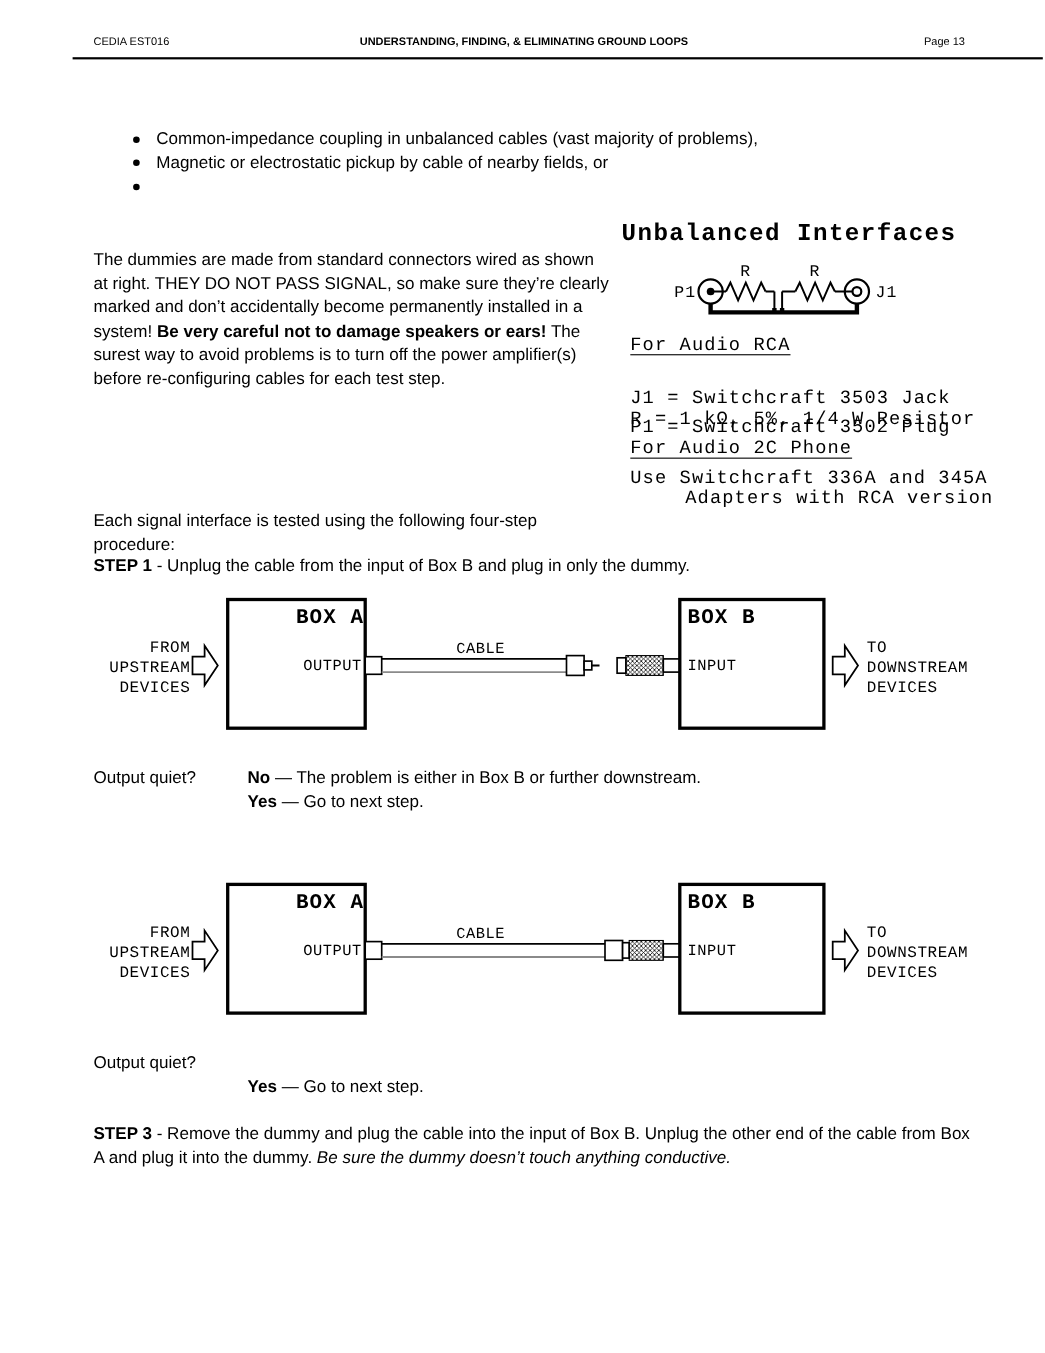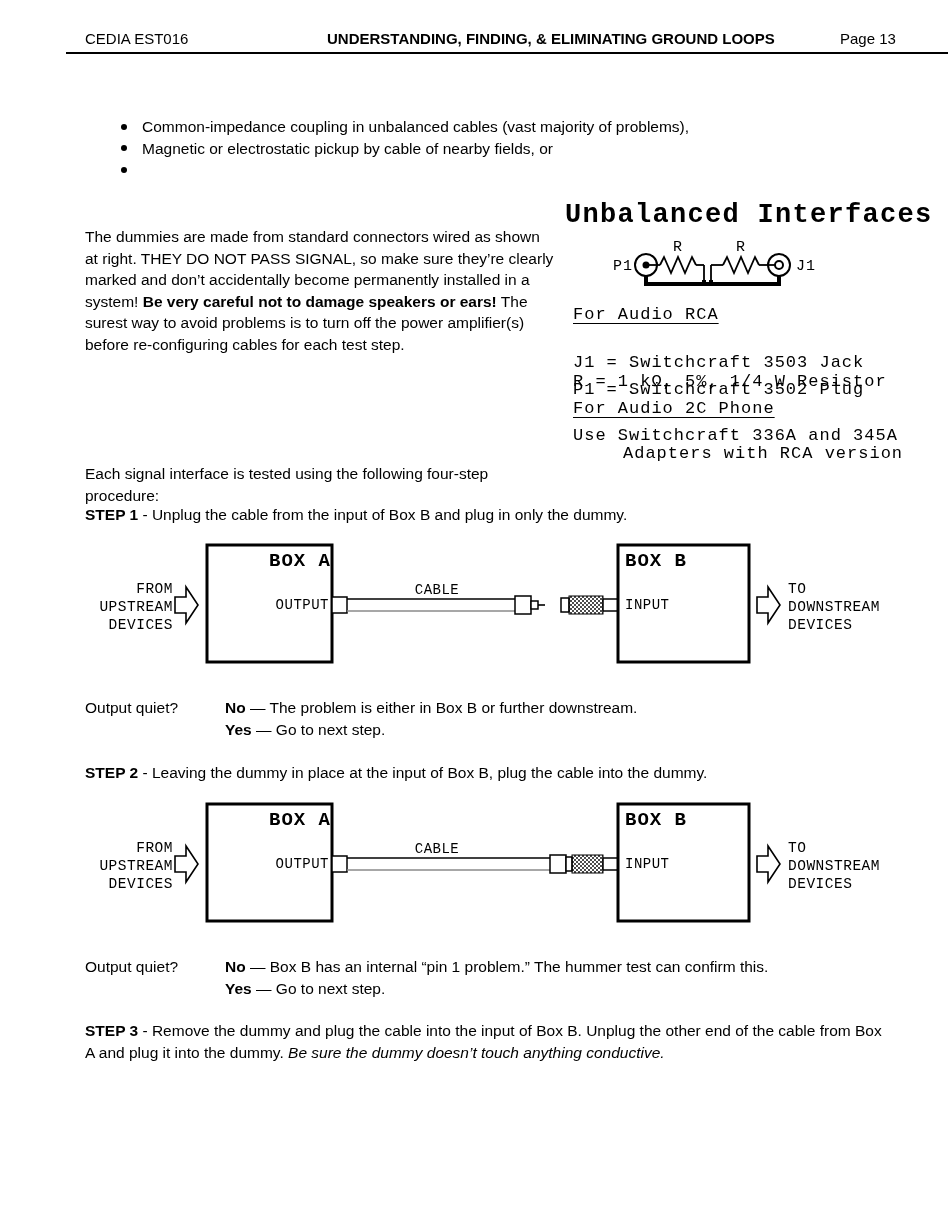--- a/index.html
+++ b/index.html
@@ -4,26 +4,26 @@
 <style>
   html,body{margin:0;padding:0;background:#e8e8e8;}
   .page{
     position:relative;width:950px;height:1230px;background:#ffffff;
     font-family:"Liberation Sans",sans-serif;color:#000;overflow:hidden;
     margin:0 auto;
   }
   .t{position:absolute;font-size:15.5px;line-height:21.5px;white-space:normal;}
   .b{font-weight:bold;}
   .i{font-style:italic;}
-  .hdr{position:absolute;font-size:15px;line-height:16px;}
+  .hdr{position:absolute;font-size:10px;line-height:16px;}
   .rule{position:absolute;left:66px;top:52px;width:882px;height:2px;background:#000;}
   .bullet-dot{position:absolute;width:6px;height:6px;border-radius:50%;background:#000;}
   
   .mono{font-family:"Liberation Mono",monospace;letter-spacing:1px;font-size:17px;line-height:18px;position:absolute;white-space:nowrap;}
-  .mono-title{font-family:"Liberation Mono",monospace;font-weight:bold;font-size:27px;letter-spacing:1.3px;position:absolute;white-space:nowrap;}
+  .mono-title{font-family:"Liberation Mono",monospace;font-weight:bold;font-size:22px;letter-spacing:1.3px;position:absolute;white-space:nowrap;}
   .mono-underline{text-decoration:underline;text-underline-offset:4px;}
   
   .diag{position:absolute;}
   .diag text{font-family:"Liberation Mono",monospace;fill:#000;}
   .diag .bn{font-size:19px;font-weight:bold;letter-spacing:1px;}
   .diag .io{font-size:14px;letter-spacing:0.5px;}
   .diag .fl{font-size:14.5px;letter-spacing:0.5px;}
   .diag .box{fill:none;stroke:#000;stroke-width:3px;}
   .diag .conn{fill:#fff;stroke:#000;stroke-width:1.5px;}
   .diag .arrow{fill:#fff;stroke:#000;stroke-width:1.6px;}
@@ -123,21 +123,20 @@
     <polygon class="arrow" points="674,56 685,56 685,46 697,64 685,82 685,72 674,72"></polygon>
     <text class="fl" x="705" y="52" text-anchor="start">TO</text>
     <text class="fl" x="705" y="70" text-anchor="start">DOWNSTREAM</text>
     <text class="fl" x="705" y="88" text-anchor="start">DEVICES</text>
   </svg>
 
   <div class="t" style="left:85px;top:697px;">Output quiet?</div>
   <div class="t" style="left:225px;top:697px;"><span class="b">No</span><span> — The problem is either in Box B or further downstream.</span></div>
   <div class="t" style="left:225px;top:719px;"><span class="b">Yes</span><span> — Go to next step.</span></div>
 
-  <div class="t" style="left:85px;top:762px;width:850px;"><span class="b">STEP 2</span><span> - Leaving the dummy in place at the input of Box B, plug the cable into the dummy.</span></div>
 
   <svg class="diag" style="left:83px;top:800px;" width="800" height="126" viewBox="0 0 800 126">
     <defs>
       <pattern id="hatch2" patternUnits="userSpaceOnUse" width="4" height="4">
         <path d="M0,0 L4,4 M4,0 L0,4" stroke="#000" stroke-width="0.7"></path>
       </pattern>
     </defs>
     <text class="fl" x="90" y="52" text-anchor="end">FROM</text>
     <text class="fl" x="90" y="70" text-anchor="end">UPSTREAM</text>
     <text class="fl" x="90" y="88" text-anchor="end">DEVICES</text>
@@ -156,18 +155,17 @@
     <rect class="box" x="535" y="4" width="131" height="117"></rect>
     <text class="bn" x="542" y="25" text-anchor="start">BOX B</text>
     <text class="io" x="542" y="68" text-anchor="start">INPUT</text>
     <polygon class="arrow" points="674,56 685,56 685,46 697,64 685,82 685,72 674,72"></polygon>
     <text class="fl" x="705" y="52" text-anchor="start">TO</text>
     <text class="fl" x="705" y="70" text-anchor="start">DOWNSTREAM</text>
     <text class="fl" x="705" y="88" text-anchor="start">DEVICES</text>
   </svg>
 
   <div class="t" style="left:85px;top:956px;">Output quiet?</div>
-  <div class="t" style="left:225px;top:956px;"><span class="b">No</span><span> — Box B has an internal “pin 1 problem.” The hummer test can confirm this.</span></div>
   <div class="t" style="left:225px;top:978px;"><span class="b">Yes</span><span> — Go to next step.</span></div>
 
   <div class="t" style="left:85px;top:1020px;width:805px;"><span class="b">STEP 3</span><span> - Remove the dummy and plug the cable into the input of Box B. Unplug the other end of the cable from Box A and plug it into the dummy. </span><span class="i">Be sure the dummy doesn’t touch anything conductive.</span></div>
 
 </div>
 
 </body></html>

